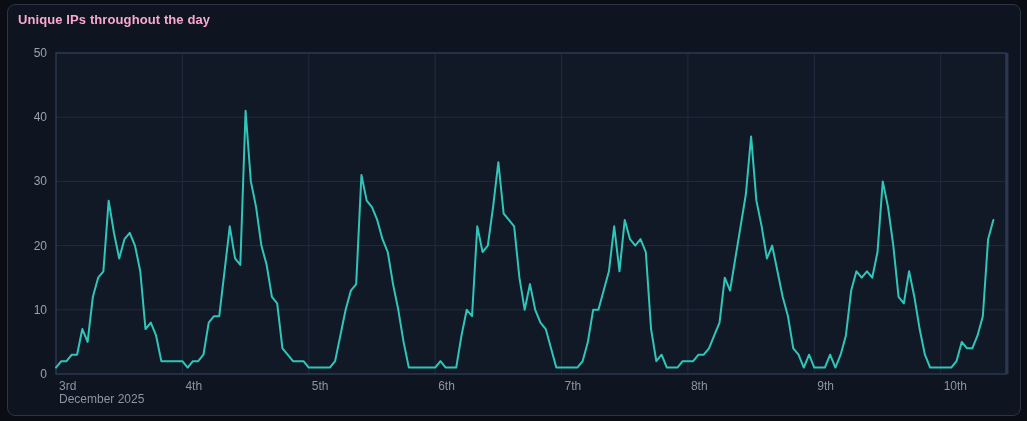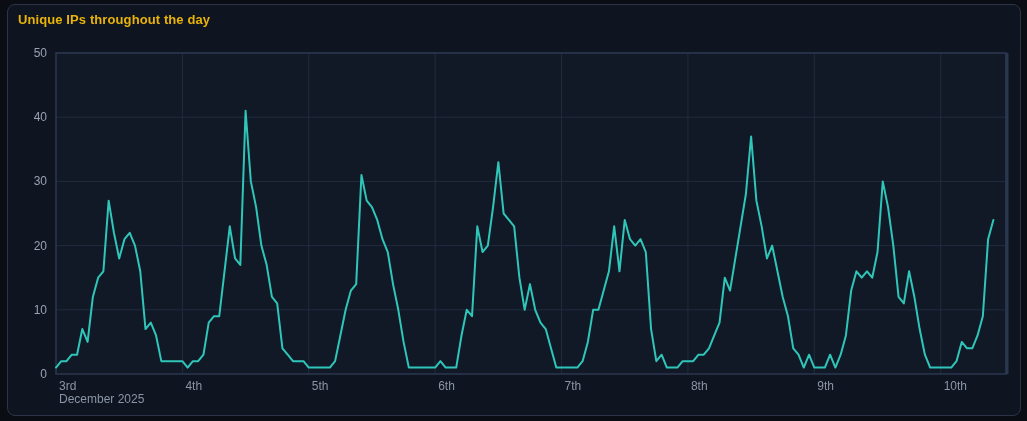--- a/index.html
+++ b/index.html
@@ -29,21 +29,21 @@
     position: absolute;
     left: 0; top: 0;
     width: 1014px; height: 412px;
   }
   svg { display: block; }
 </style>
 </head>
 <body style="background: rgb(10, 13, 20);">
 
 <div class="panel" style="background: rgb(14, 20, 32); border-color: rgb(44, 53, 71);">
-  <div class="panel-title" style="color: #eab308;">Unique IPs throughout the day</div>
+  <div class="panel-title" style="color: #f9a8d4;">Unique IPs throughout the day</div>
   <div class="chart-wrap">
       <svg viewBox="0 0 1014 412" width="1014" height="412">
         <rect x="48" y="48" width="950" height="321" fill="#111927"></rect>
         <line x1="48" x2="998" y1="304.8" y2="304.8" stroke="#212c3f" stroke-width="1"></line>
         <line x1="48" x2="998" y1="240.6" y2="240.6" stroke="#212c3f" stroke-width="1"></line>
         <line x1="48" x2="998" y1="176.4" y2="176.4" stroke="#212c3f" stroke-width="1"></line>
         <line x1="48" x2="998" y1="112.19999999999999" y2="112.19999999999999" stroke="#212c3f" stroke-width="1"></line>
         <line x1="48" x2="998" y1="48" y2="48" stroke="#212c3f" stroke-width="1"></line>
         <line x1="174.38580931263857" x2="174.38580931263857" y1="48" y2="369" stroke="#212c3f" stroke-width="1"></line>
         <line x1="300.77161862527714" x2="300.77161862527714" y1="48" y2="369" stroke="#212c3f" stroke-width="1"></line>

